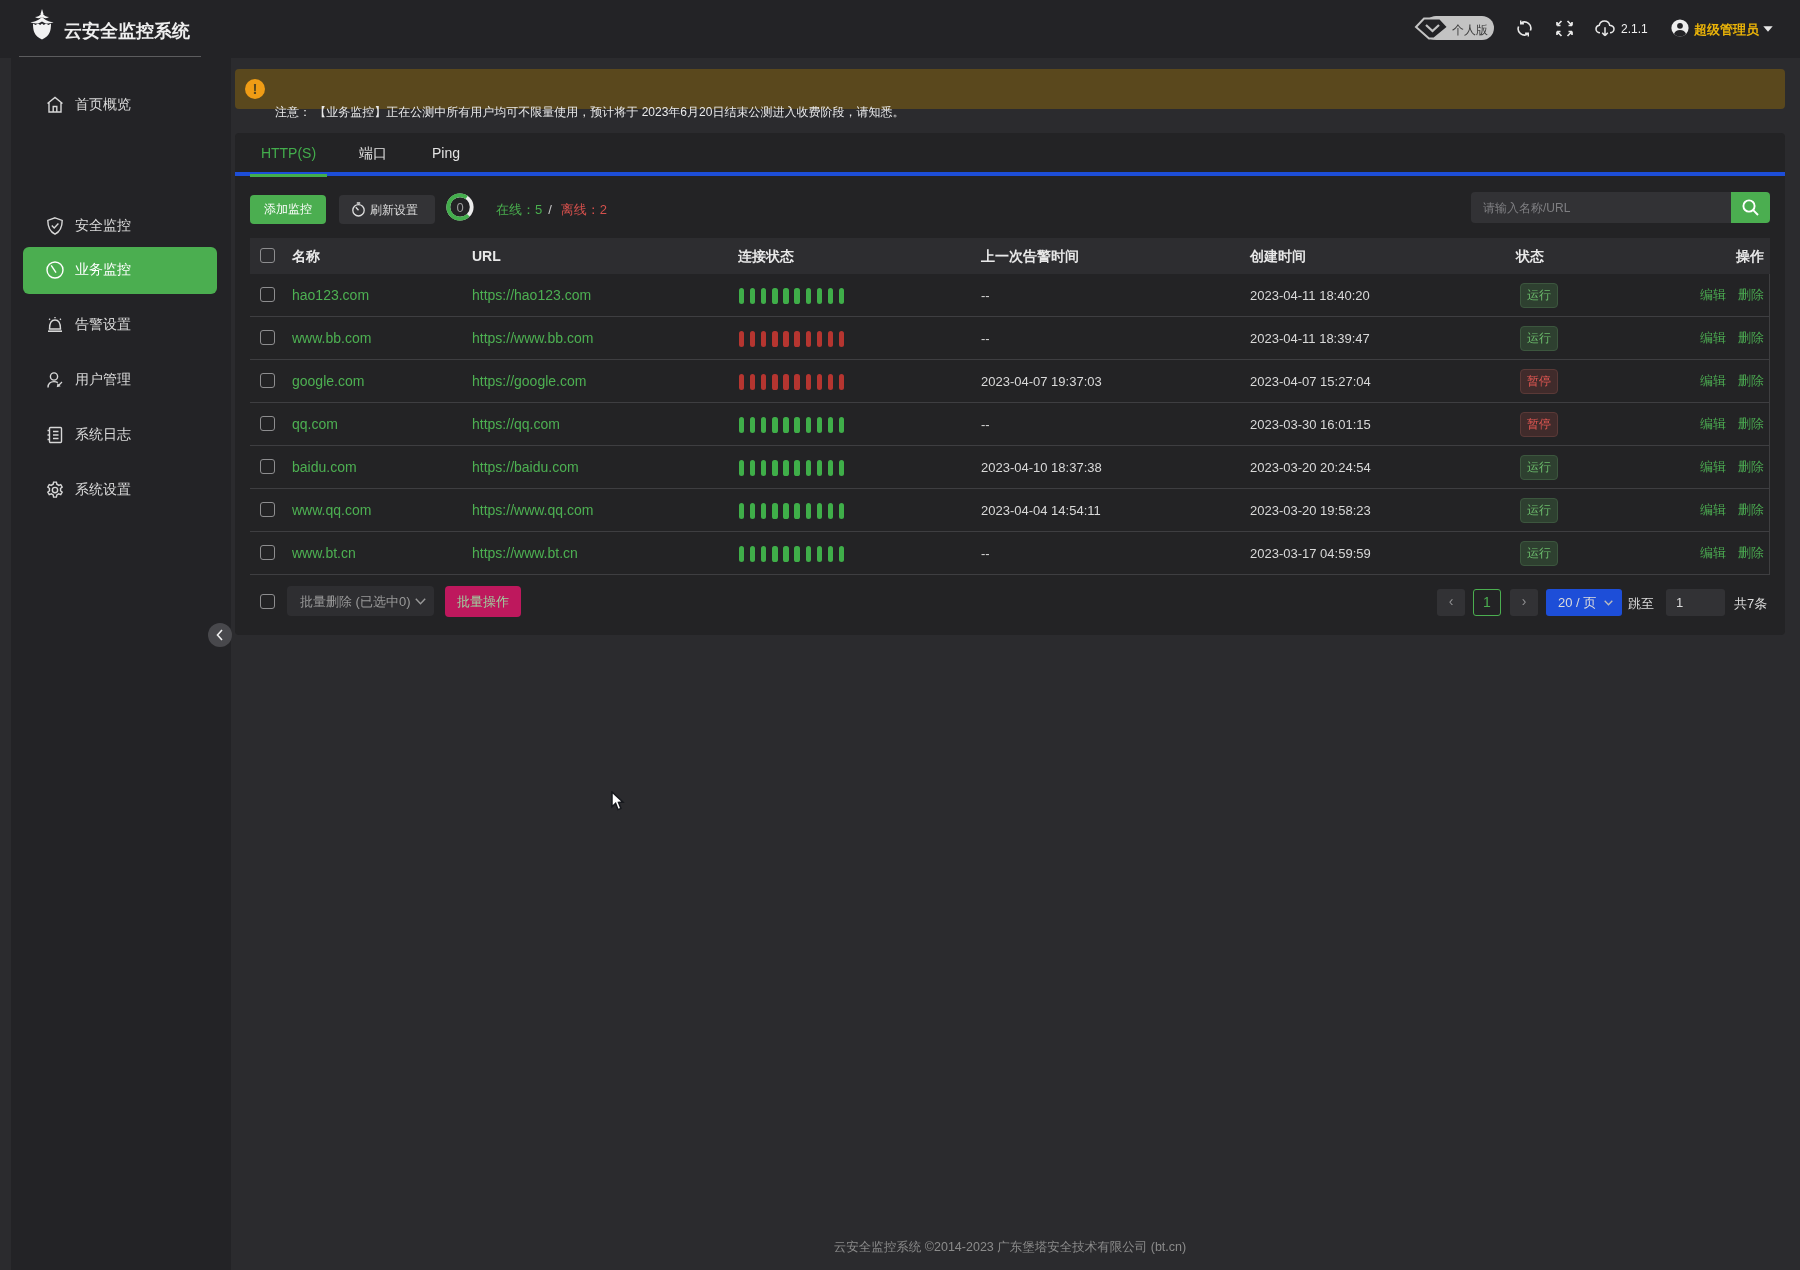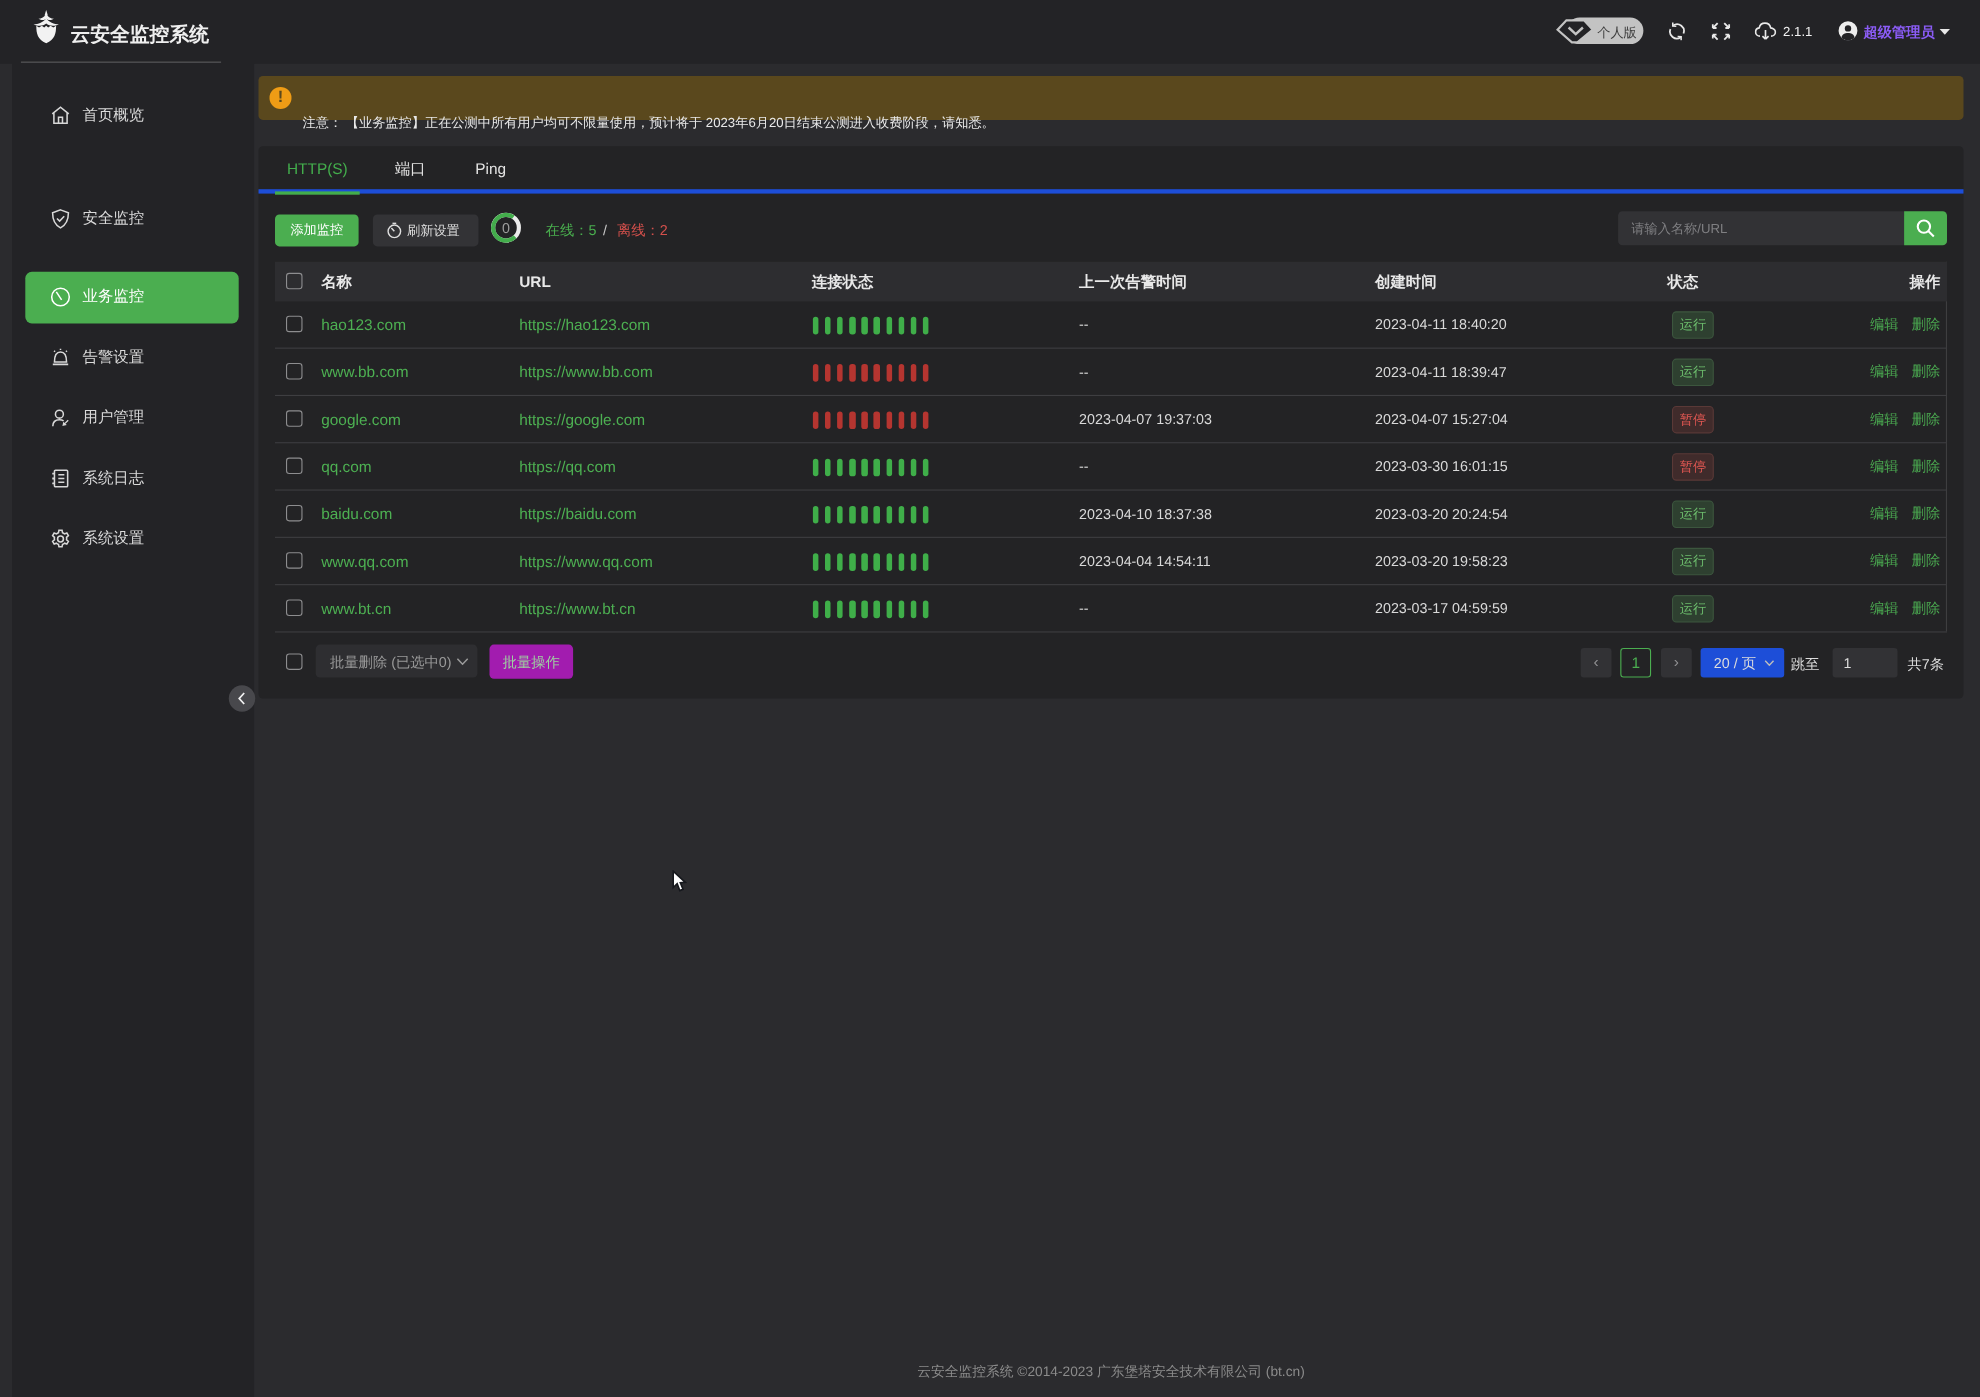--- a/index.html
+++ b/index.html
@@ -65,21 +65,21 @@
 .c-act { position:absolute; right:6px; top:50%; transform:translateY(-50%); font-size:13px; color:#4aa850; }
 .c-act span { margin-left:12px; }
 .bars { display:flex; gap:5.8px; }
 .bar { width:5.3px; height:16px; border-radius:2.6px; }
 .bar.g { background:#3fae49; } .bar.r { background:#b53530; }
 
 
 #batch-cb { position:absolute; left:25px; top:461px; }
 #batch-sel { position:absolute; left:52px; top:453px; width:147px; height:30px; background:#2e2e31; border-radius:4px; }
 #batch-sel span { position:absolute; left:13px; top:7px; font-size:13px; color:#9a9a9a; }
-#batch-btn { position:absolute; left:210px; top:453px; width:76px; height:31px; background:#a21caf; border-radius:4px; color:#9ed3a0; font-size:13px; text-align:center; line-height:31px; }
+#batch-btn { position:absolute; left:210px; top:453px; width:76px; height:31px; background:#be185d; border-radius:4px; color:#9ed3a0; font-size:13px; text-align:center; line-height:31px; }
 
 .pgbtn { position:absolute; top:456px; width:28px; height:27px; background:#323235; border-radius:3px; color:#909092; text-align:center; line-height:25px; font-size:14px; }
 #pg-prev { left:1202px; } #pg-next { left:1275px; }
 #pg-1 { position:absolute; left:1238px; top:456px; width:28px; height:27px; border:1px solid #4bae50; border-radius:3px; color:#4bae50; text-align:center; line-height:25px; font-size:14px; }
 #pg-size { position:absolute; left:1311px; top:456px; width:76px; height:27px; background:#1d4ed8; border-radius:3px; color:#dcdcdc; font-size:13px; line-height:27px; padding-left:12px; }
 #pg-jump { position:absolute; left:1393px; top:462px; font-size:13px; color:#dcdcdc; }
 #pg-input { position:absolute; left:1431px; top:456px; width:59px; height:27px; background:#323235; border-radius:3px; color:#dcdcdc; font-size:13px; line-height:27px; padding-left:10px; }
 #pg-total { position:absolute; left:1499px; top:462px; font-size:13px; color:#dcdcdc; }
 
 #footer { position:absolute; left:220px; top:1239px; width:1580px; text-align:center; font-size:12.5px; color:#8b8b8b; }
@@ -116,35 +116,35 @@
   <svg class="abs" style="left:1595px; top:19px;" width="20" height="19" viewBox="0 0 20 19" fill="none" stroke="#e8e8e8" stroke-width="1.5">
     <path d="M5 13.8 C2.8 13.8 1 12.2 1 10 C1 8 2.4 6.6 4.3 6.3 C4.8 3.8 6.9 2 9.5 2 C12.1 2 14.2 3.8 14.7 6.3 C16.6 6.6 19 8 19 10 C19 12.2 17.2 13.8 15 13.8"></path>
     <path d="M10 8.2 V16.6 M10 16.6 L7.2 13.8 M10 16.6 L12.8 13.8"></path>
   </svg>
   <div class="abs" style="left:1621px; top:22px; font-size:12px; color:#f0f0f0;">2.1.1</div>
   <svg class="abs" style="left:1671px; top:19px;" width="18" height="18" viewBox="0 0 18 18">
     <circle cx="9" cy="9" r="8.6" fill="#ededed"></circle>
     <circle cx="9" cy="6.8" r="2.9" fill="#232326"></circle>
     <path d="M3 15 C3.9 11.9 6 10.9 9 10.9 C12 10.9 14.1 11.9 15 15 C13.4 16.6 11.3 17.6 9 17.6 C6.7 17.6 4.6 16.6 3 15 Z" fill="#232326"></path>
   </svg>
-  <div class="abs" style="left:1694px; top:21px; font-size:13px; font-weight:bold; color:#8b5cf6;">超级管理员</div>
+  <div class="abs" style="left:1694px; top:21px; font-size:13px; font-weight:bold; color:#eab308;">超级管理员</div>
   <svg class="abs" style="left:1763px; top:26px;" width="10" height="6" viewBox="0 0 10 6">
       <path d="M0.3 0.3 L5 5.7 L9.7 0.3 Z" fill="#e8e8e8"></path>
     </svg>
 </div>
 
 <div id="sidebar">
   <div id="msel"></div>
   <div class="mitem" style="top:19.5px;">
     <svg width="20" height="20" viewBox="0 0 20 20" fill="none" stroke="#d8d8d8" stroke-width="1.4">
         <path d="M2.5 8.5 L10 2.5 L17.5 8.5 M4 7.5 V17 H16 V7.5 M8.2 17 V11.5 H11.8 V17"></path>
       </svg>
     <div class="mtext">首页概览</div>
   </div>
-  <div class="mitem" style="top:113px;padding-left:15px;">
+  <div class="mitem" style="top:140px;padding-left:15px;">
     <svg width="20" height="20" viewBox="0 0 20 20" fill="none" stroke="#d8d8d8" stroke-width="1.4">
         <path d="M10 1.8 L17.2 4.4 C17.2 10 16 15 10 18.2 C4 15 2.8 10 2.8 4.4 Z"></path>
         <path d="M6.8 9.6 L9.2 12 L13.4 7.6"></path>
       </svg>
     <div class="mtext">安全监控</div>
   </div>
   <div class="mitem" style="top:184.5px;">
     <svg width="20" height="20" viewBox="0 0 20 20" fill="none" stroke="#ffffff" stroke-width="1.4">
         <circle cx="10" cy="10" r="8"></circle>
         <path d="M6.2 5.4 L11 12.6"></path>

